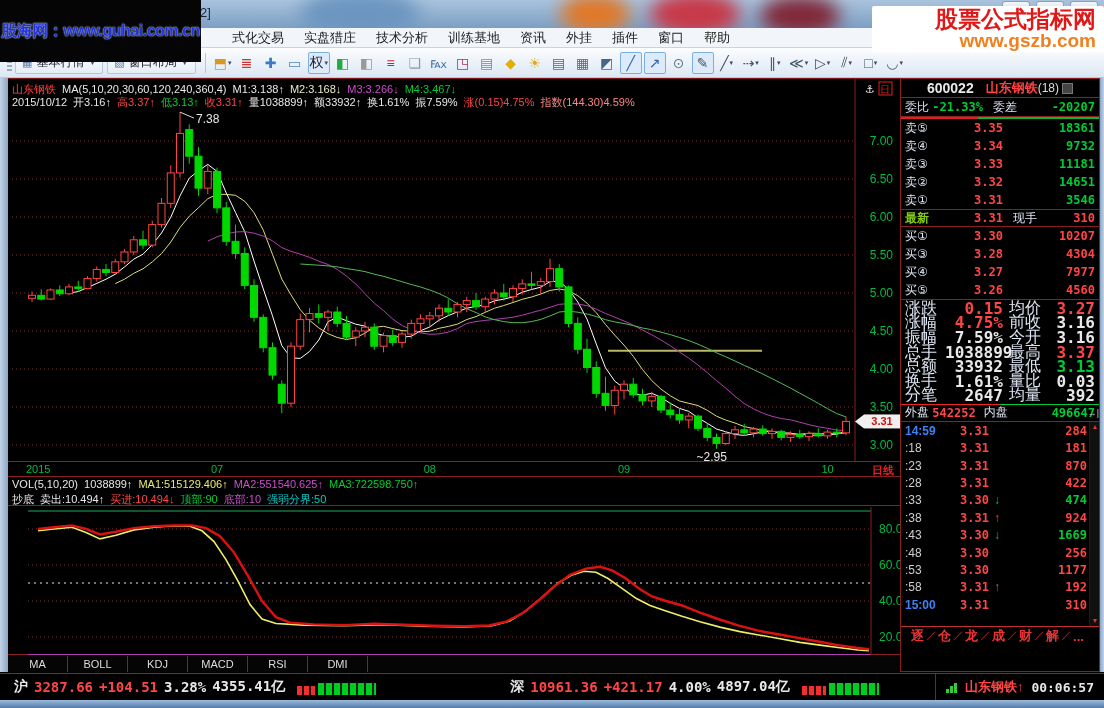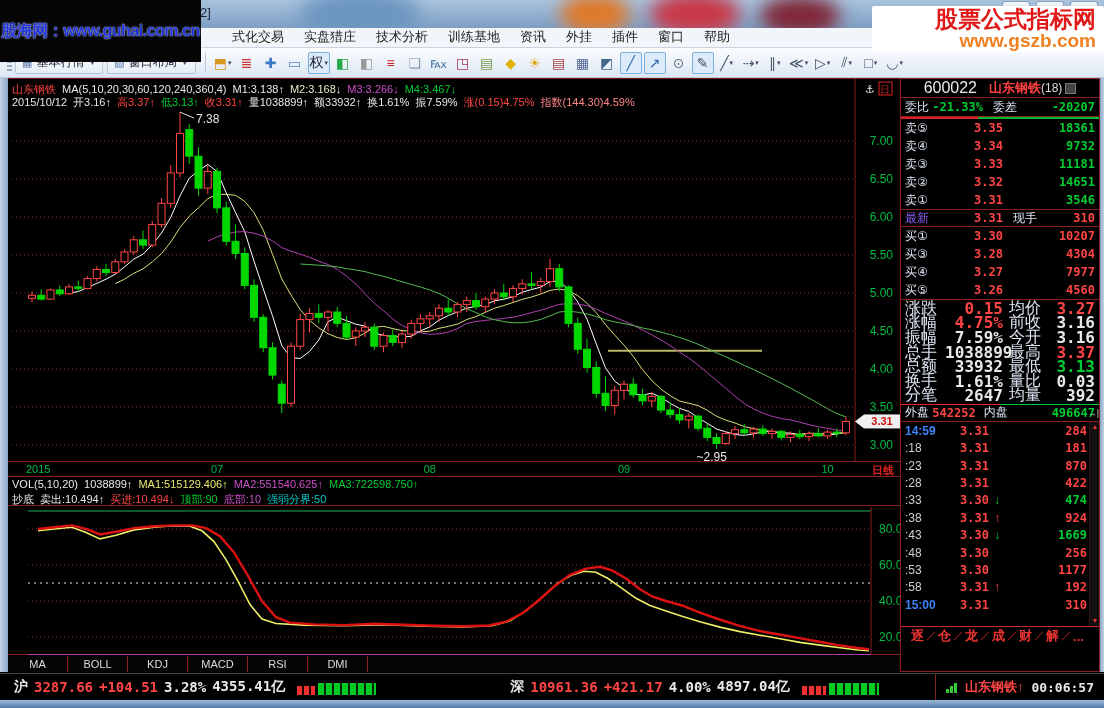--- a/index.html
+++ b/index.html
@@ -7,21 +7,21 @@
   #win{position:relative;width:1104px;height:708px;background:#000;overflow:hidden;margin:0 auto;}
 
   
   #titlebar{position:absolute;left:0;top:0;width:1104px;height:28px;
     background:linear-gradient(#a9c3dd,#7d9fc4);overflow:hidden;}
   .blob{position:absolute;border-radius:50%;filter:blur(9px);}
   #title-remnant{position:absolute;left:200px;top:5px;font-size:13px;color:#1a2436;}
   .winbtn{position:absolute;top:1px;width:28px;height:14px;background:linear-gradient(#f4f8fc,#c2d2e2);
     border:1px solid #8aa0b8;border-radius:3px;}
   #menubar{position:absolute;left:0;top:28px;width:1104px;height:20px;background:#f2f6fb;
-    border-bottom:1px solid #c8d4e2;display:flex;padding-left:222px;}
+    border-bottom:1px solid #c8d4e2;display:flex;align-items:center;padding-left:222px;}
   .menu-item{font-size:13px;color:#1c1c1c;padding:0 10px;cursor:default;}
   #toolbar{position:absolute;left:0;top:48px;width:1104px;height:30px;
     background:linear-gradient(#fcfdff,#dce7f3);border-bottom:1px solid #b9c9da;
     display:flex;align-items:center;padding-left:4px;}
   .grip{width:5px;height:20px;margin:0 3px;background:repeating-linear-gradient(#9ab 0 2px,transparent 2px 4px);}
   .tb-drop{display:flex;align-items:center;gap:4px;font-size:12px;color:#223;
     border:1px solid #b8c6d6;background:linear-gradient(#fff,#e4edf6);border-radius:2px;
     height:22px;padding:0 6px;margin-right:4px;}
   .tb-drop .gi{color:#5577aa;font-size:11px;}
   .caret{font-size:8px;color:#446;}
@@ -66,35 +66,35 @@
 
   
   .cw{color:#e8e8e8;} .cr{color:#ff4545;} .cg{color:#00cc33;} .cm{color:#cc4fcc;}
   .cy{color:#e8e873;} .cc{color:#00cccc;} .cp{color:#ff8585;} .cyw{color:#e9e9c9;}
 
   
   #panel{position:absolute;left:900px;top:0;width:200px;height:594px;background:#000;
     border:1px solid #8a1f1f;font-size:12px;}
   .p-row{display:flex;align-items:center;height:18px;padding:0 4px;}
   #p-head{justify-content:center;border-bottom:1px solid #8a1f1f;height:19px;}
-  #p-head .code{color:#e8e8e8;font-weight:normal;font-size:16px;margin-right:12px;}
+  #p-head .code{color:#e8e8e8;font-weight:bold;font-size:14px;margin-right:12px;}
   #p-head .name{color:#ff4040;font-weight:bold;font-size:13px;}
   #p-head .suffix{color:#ddd;font-size:12px;}
   #p-head .logo{width:11px;height:11px;background:#444;border:1px solid #777;margin-left:3px;}
   .plabel{color:#dde4f2;}
   .num{font-family:"DejaVu Sans Mono","Liberation Mono",monospace;font-weight:bold;}
   #weibi-row{border-bottom:1px solid #8a1f1f;height:19px;}
   #weibi-bar{height:2px;display:flex;}
   #weibi-bar .wb-r{background:#dd2020;} #weibi-bar .wb-g{background:#00bb30;flex:1;}
   .q-row{display:flex;height:18px;padding:0 4px;align-items:center;}
   .q-row .ql{width:42px;color:#dde4f2;}
   .q-row .qp{width:56px;text-align:right;}
   .q-row .qv{flex:1;text-align:right;}
   #latest-row{border-top:1px solid #8a1f1f;border-bottom:1px solid #8a1f1f;}
-  #latest-row .ll{color:#8b5cf6;font-weight:normal;}
+  #latest-row .ll{color:#84cc16;font-weight:bold;}
   #stats{border-top:1px solid #8a1f1f;padding:1px 0;}
   .s-row{display:flex;height:14.6px;align-items:center;padding:0 4px;font-size:16px;}
   .s-row .sl{width:40px;color:#dde4f2;} .s-row .sv{width:58px;text-align:right;}
   .s-row .sl2{width:40px;color:#dde4f2;margin-left:6px;} .s-row .sv2{flex:1;text-align:right;}
   #inout-row{position:relative;border-bottom:1px solid #8a1f1f;height:18px;}
   #inout-row .line-r{position:absolute;left:0;top:0;width:50%;height:1px;background:#ee2222;}
   #inout-row .line-g{position:absolute;right:0;top:0;width:50%;height:1px;background:#00cc33;}
   #ticklist{position:relative;height:204px;}
   .t-row{display:flex;height:17.4px;align-items:center;padding:0 12px 0 4px;}
   .t-row .tt{width:44px;color:#cfcfcf;} .t-row .tt.strong{color:#3b82f6;font-weight:bold;}

